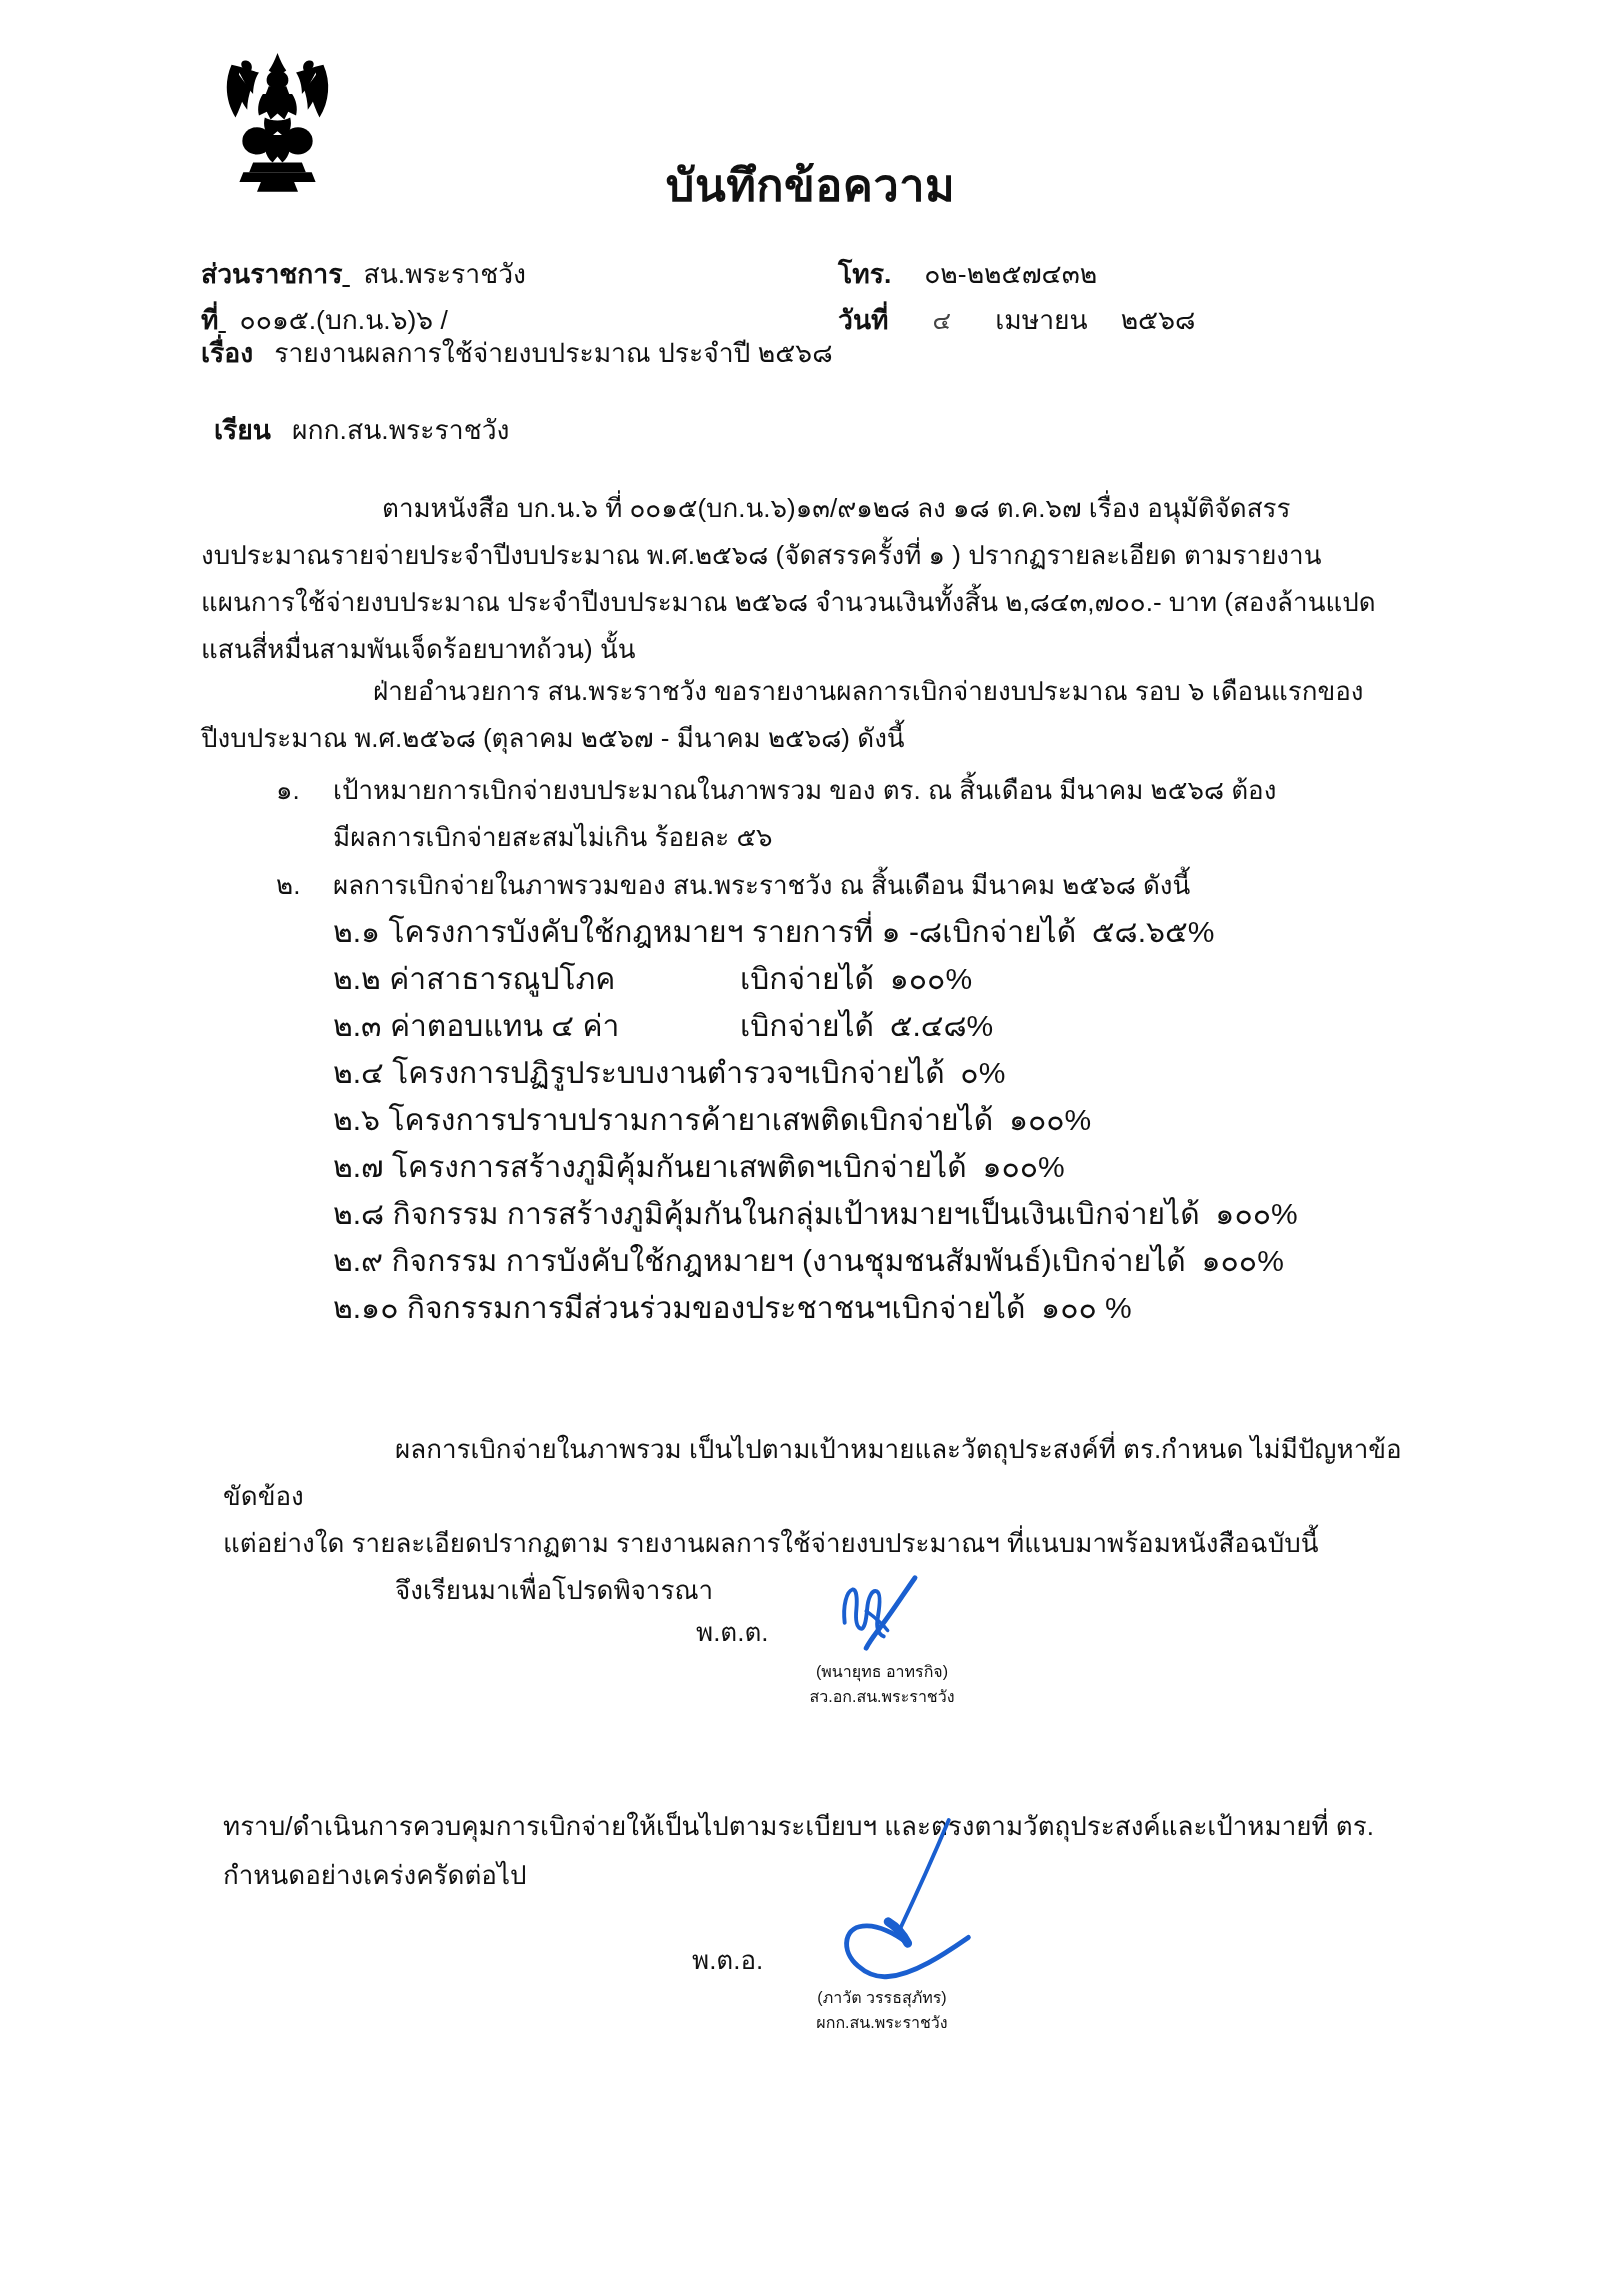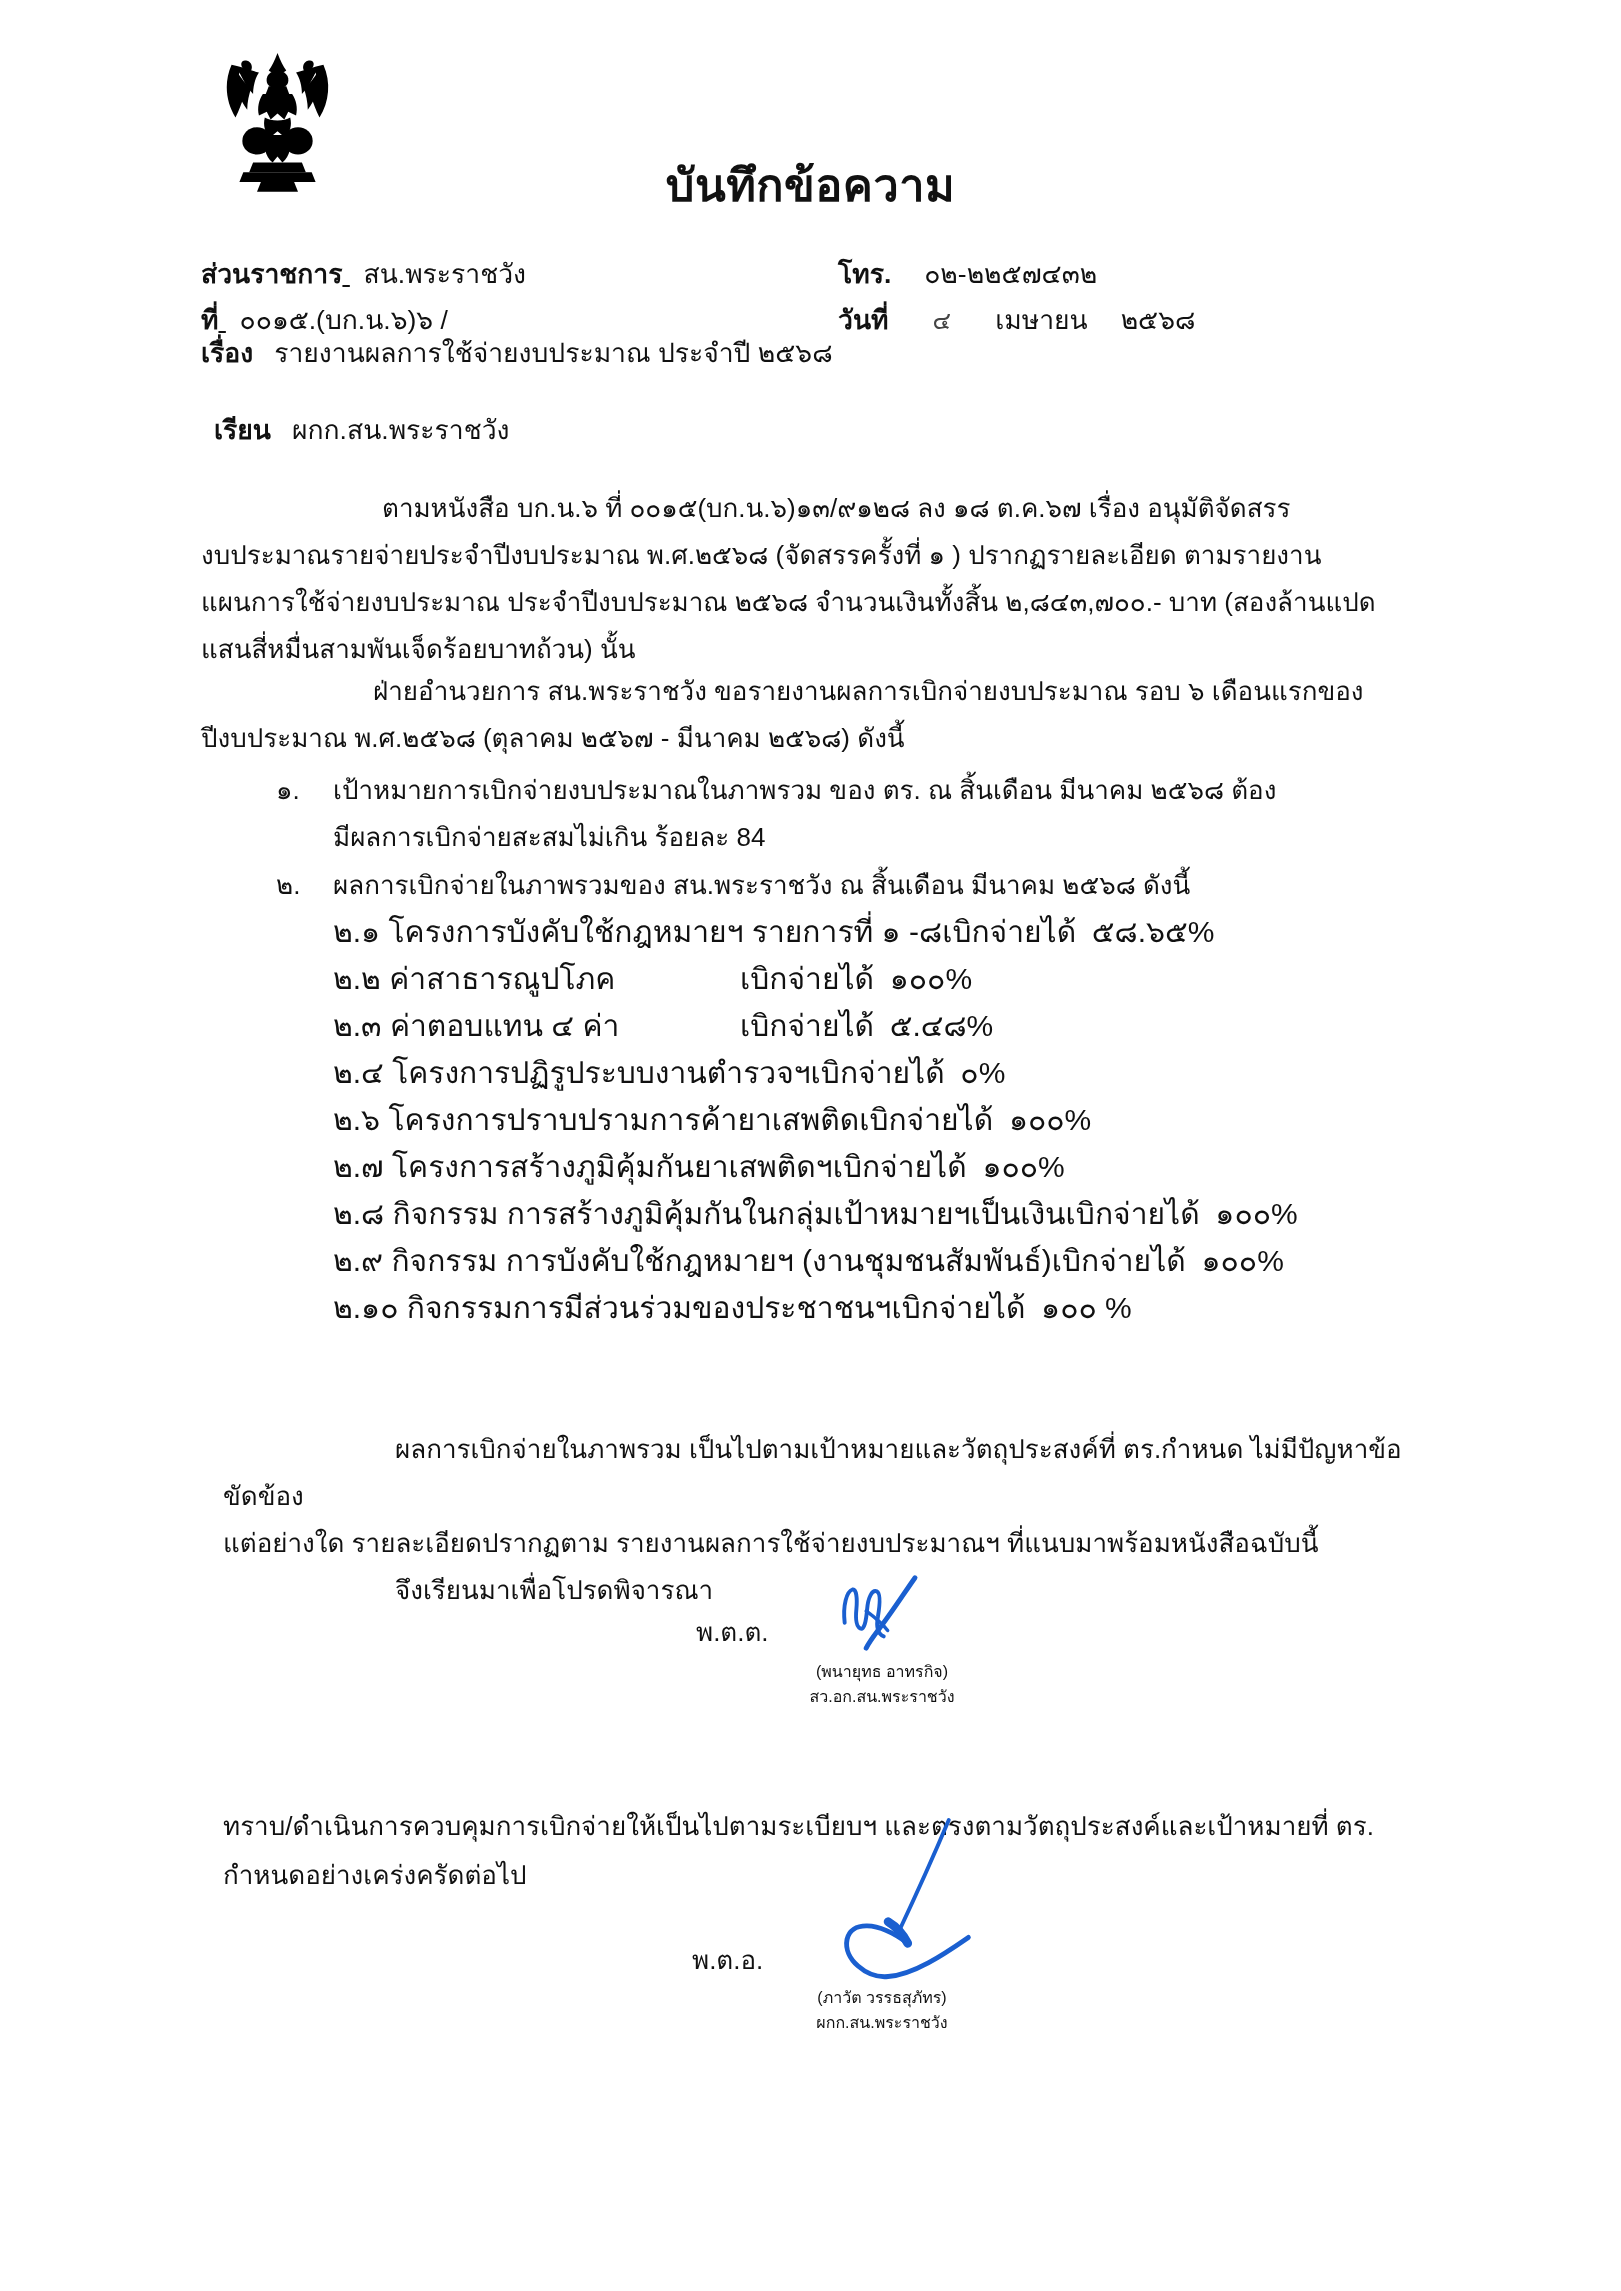--- a/index.html
+++ b/index.html
@@ -252,21 +252,21 @@
   <div class="body-block" style="top:636px;margin-top:32px;">
     <div class="p-indent2">ฝ่ายอำนวยการ สน.พระราชวัง  ขอรายงานผลการเบิกจ่ายงบประมาณ รอบ  ๖ เดือนแรกของ</div>
     <div>ปีงบประมาณ พ.ศ.๒๕๖๘ (ตุลาคม ๒๕๖๗ - มีนาคม ๒๕๖๘)   ดังนี้</div>
   </div>
 
   <div class="list1" style="top:767px;">
     <div class="li1">
       <span class="li1-num">๑.</span>
       <span class="li1-text">เป้าหมายการเบิกจ่ายงบประมาณในภาพรวม ของ ตร. ณ สิ้นเดือน มีนาคม ๒๕๖๘  ต้อง</span>
     </div>
-    <div class="li1-sub">มีผลการเบิกจ่ายสะสมไม่เกิน ร้อยละ  84</div>
+    <div class="li1-sub">มีผลการเบิกจ่ายสะสมไม่เกิน ร้อยละ  ๕๖</div>
   </div>
 
   <div class="list1" style="top:862px;">
     <div class="li1">
       <span class="li1-num">๒.</span>
       <span class="li1-text">ผลการเบิกจ่ายในภาพรวมของ สน.พระราชวัง  ณ สิ้นเดือน มีนาคม  ๒๕๖๘ ดังนี้</span>
     </div>
   </div>
 
   <div class="sublist" style="top:908px;">

